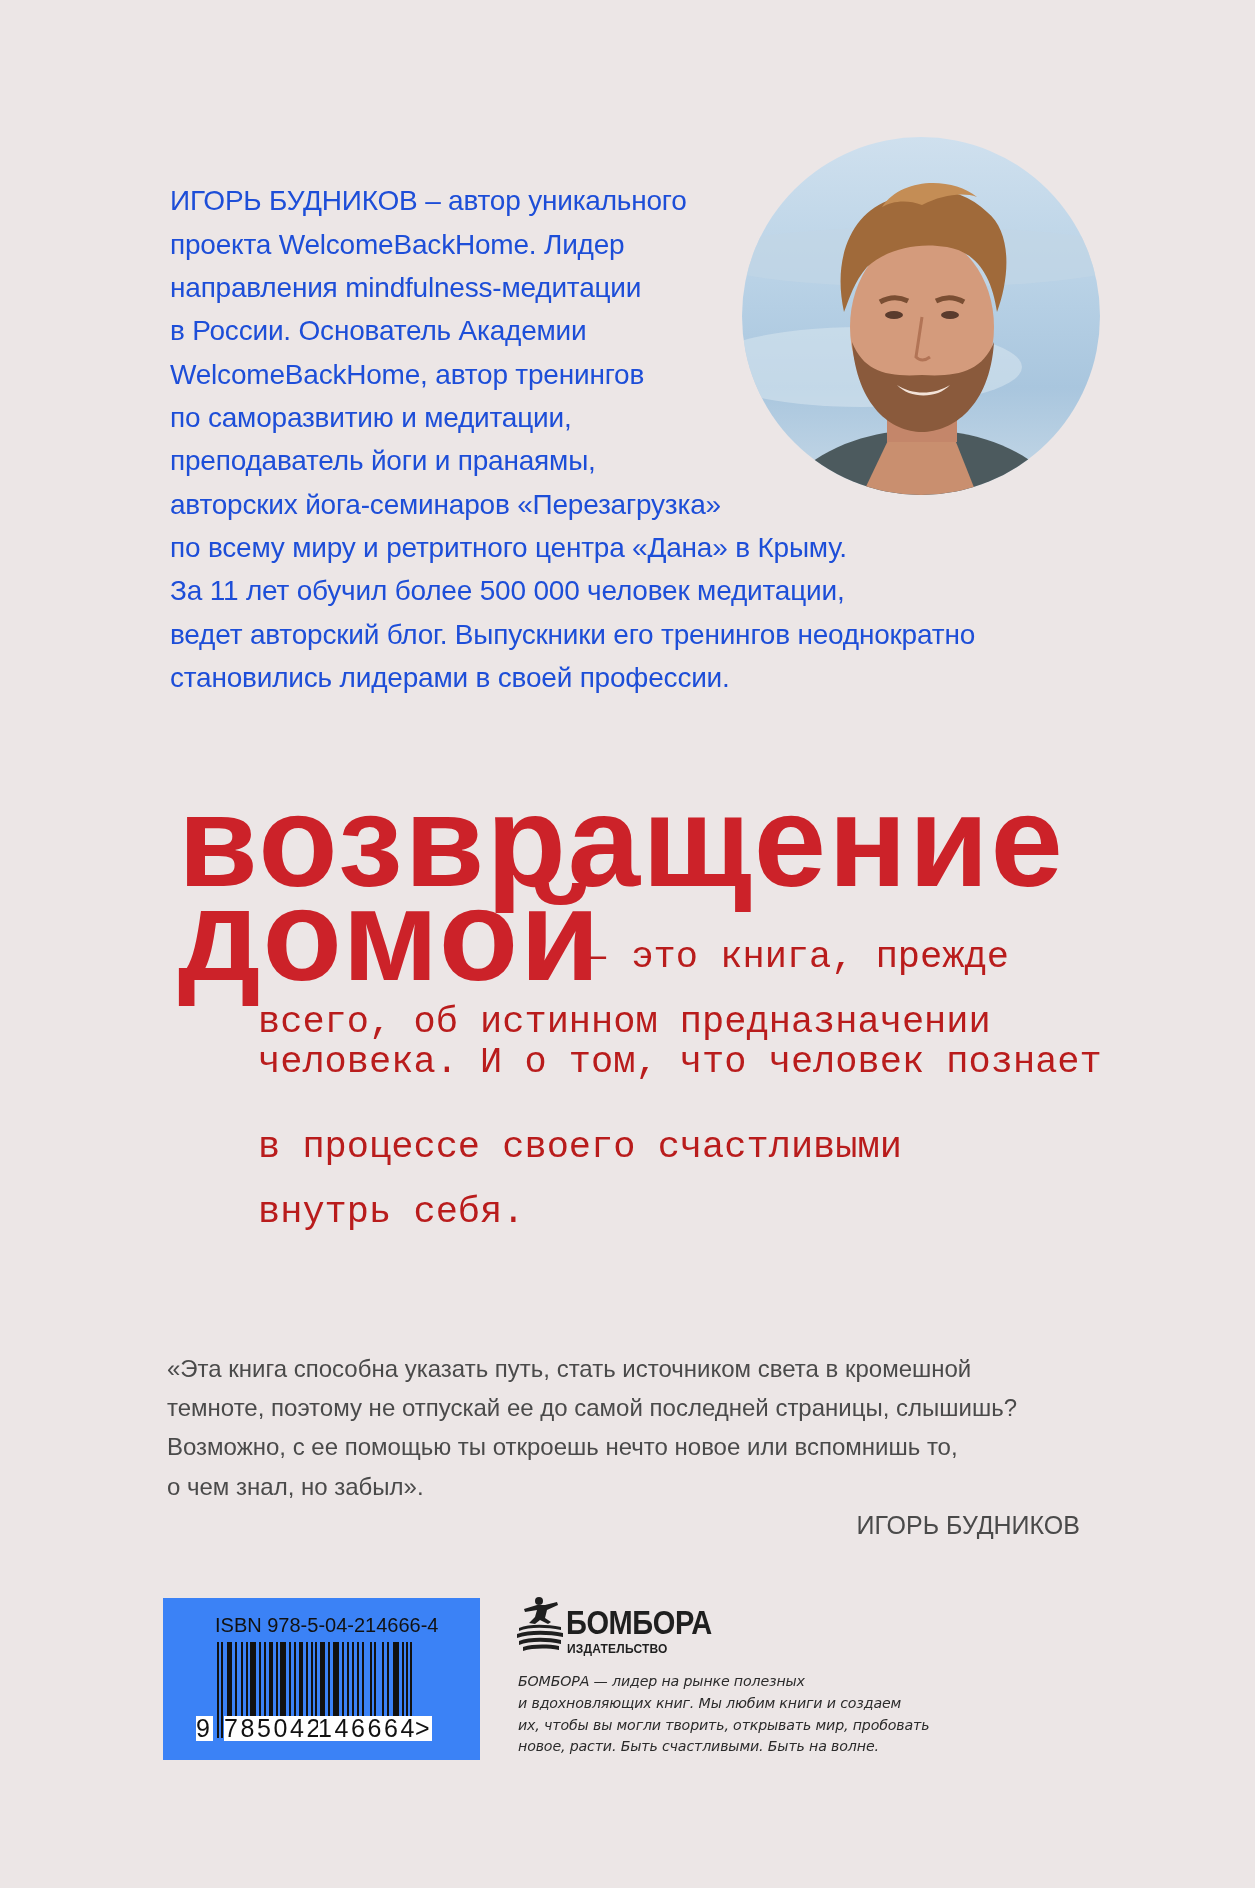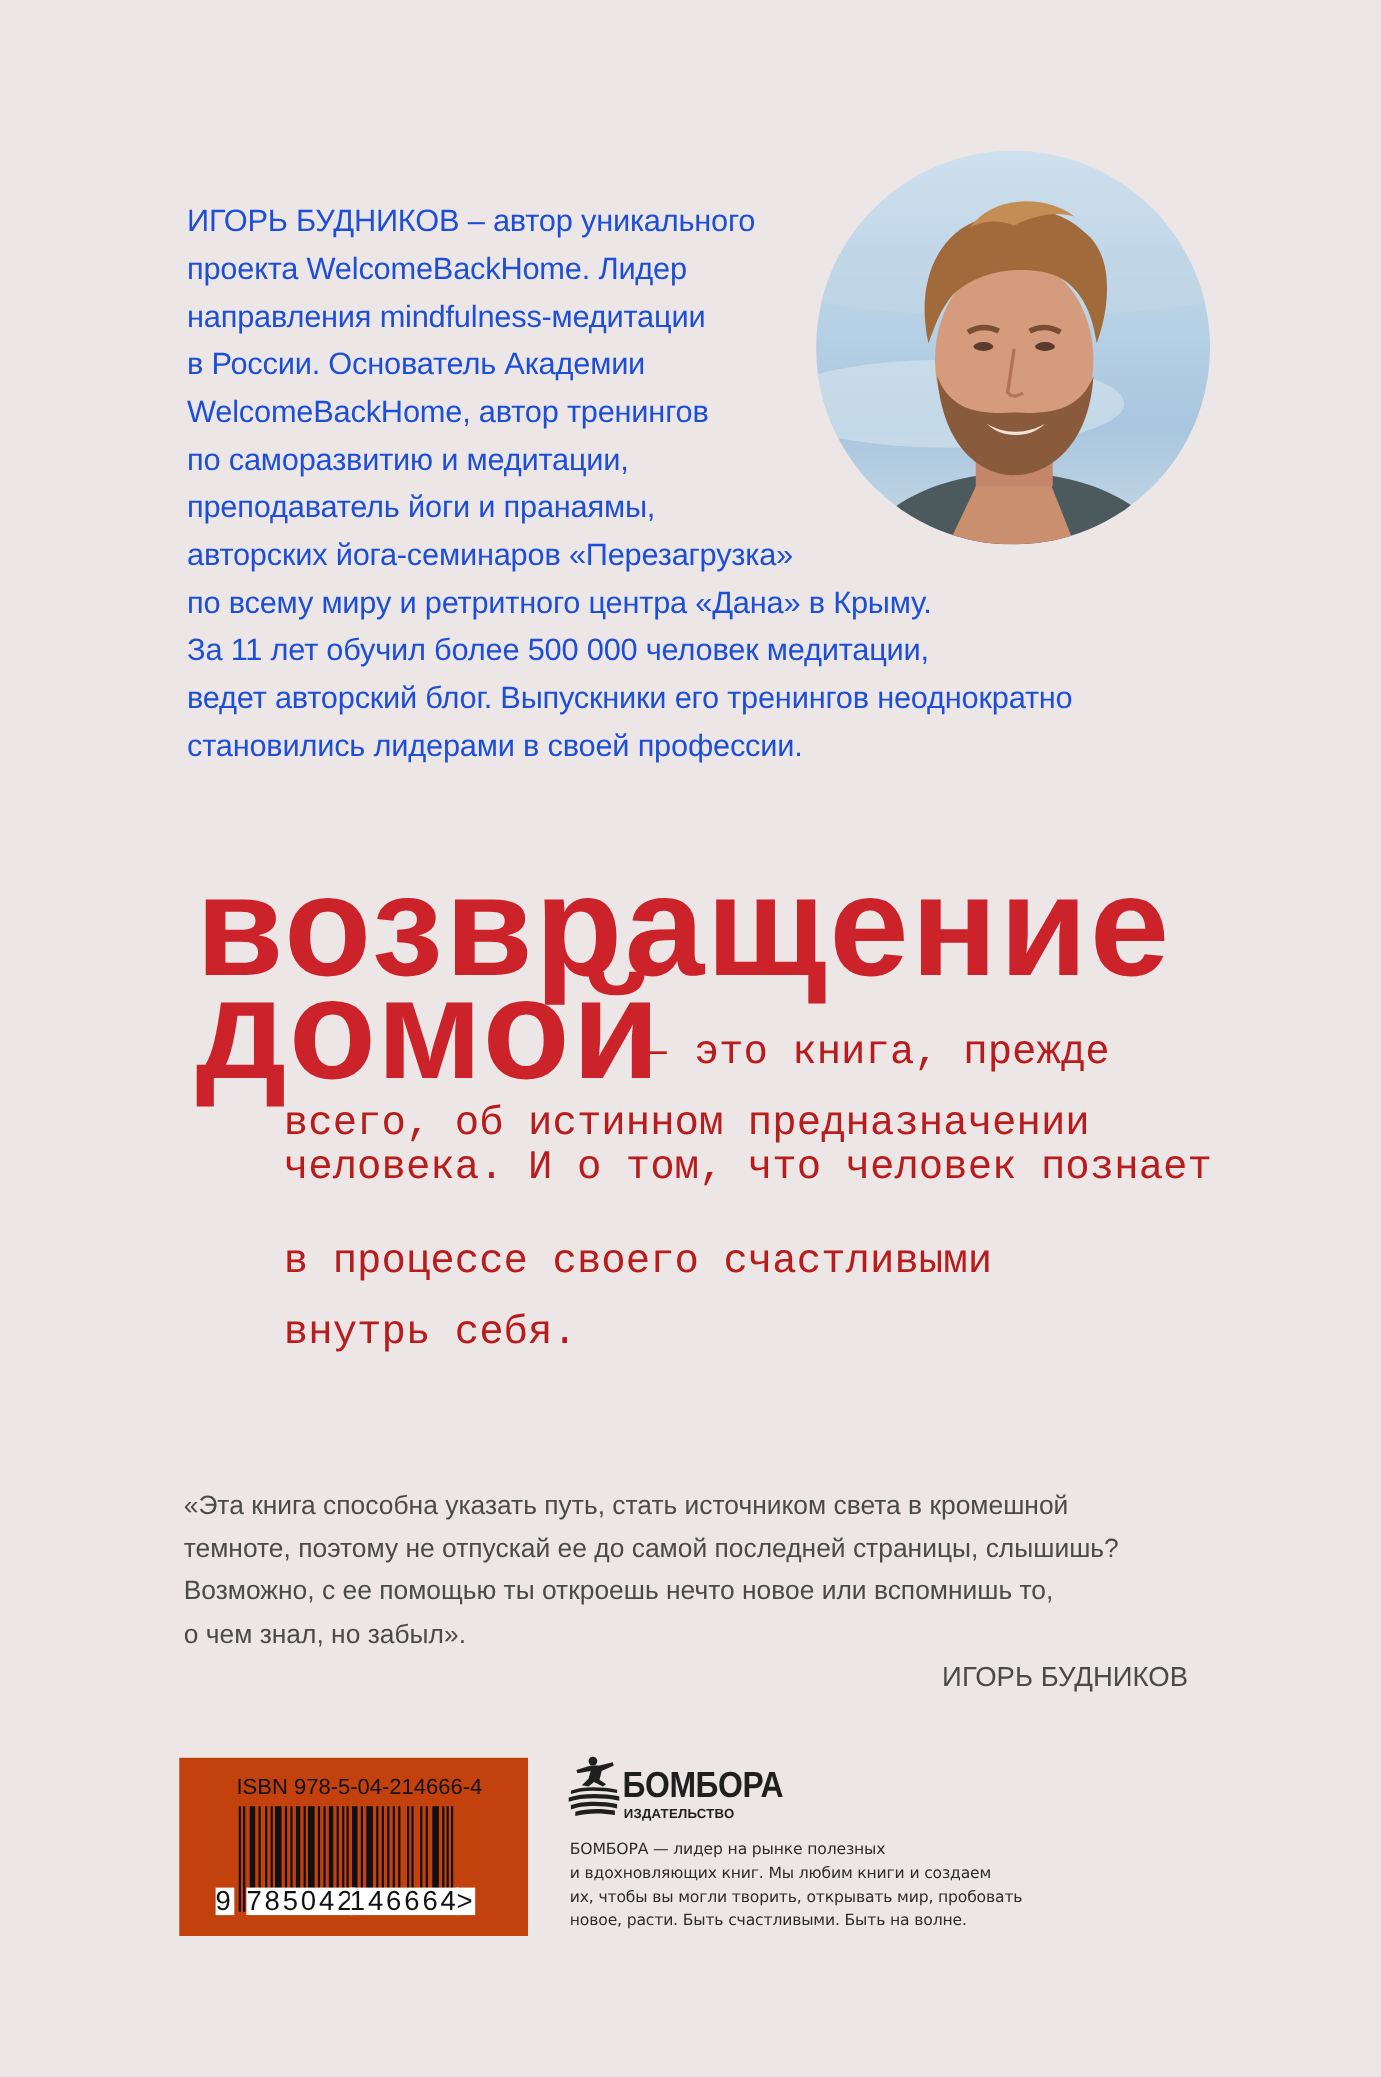--- a/index.html
+++ b/index.html
@@ -47,21 +47,21 @@
   }
   .quote-author {
     position: absolute; right: 175px; white-space: nowrap;
     font-family: "Liberation Sans", sans-serif;
     font-size: 25px; line-height: 25px; color: #4a4a4a;
   }
 
   
   .barcode-box {
     position: absolute; left: 163px; top: 1598px; width: 317px; height: 162px;
-    background: #c2410c;
+    background: #3b82f6;
   }
   .isbn-text {
     position: absolute; left: 52px; top: 17px;
     font-family: "Liberation Sans", sans-serif; font-size: 20px; line-height: 20px; color: #111;
   }
   .barcode-svg { position: absolute; left: 0; top: 0; }
   .barcode-digits {
     position: absolute; left: 0; top: 118px; width: 317px; height: 28px;
     font-family: "Liberation Sans", sans-serif; font-size: 25px; line-height: 25px; color: #111;
   }
@@ -76,20 +76,21 @@
   }
   .pub-sub {
     position: absolute; left: 567px; top: 1643px;
     font-family: "Liberation Sans", sans-serif; font-weight: bold; font-size: 12px; line-height: 12px;
     color: #1f1f1f; letter-spacing: 0.2px;
   }
   .pub-line {
     position: absolute; left: 518px; white-space: nowrap;
     font-family: "DejaVu Sans", sans-serif; font-size: 14.2px; line-height: 15px; color: #2b2b2b;
     letter-spacing: -0.15px;
+    font-style: italic;
   }
 </style>
 </head>
 <body>
 
 <div>
   <div class="bio-line" style="top:187px">ИГОРЬ БУДНИКОВ – автор уникального</div>
   <div class="bio-line" style="top:231px">проекта WelcomeBackHome. Лидер</div>
   <div class="bio-line" style="top:274px">направления mindfulness-медитации</div>
   <div class="bio-line" style="top:317px">в России. Основатель Академии</div>

